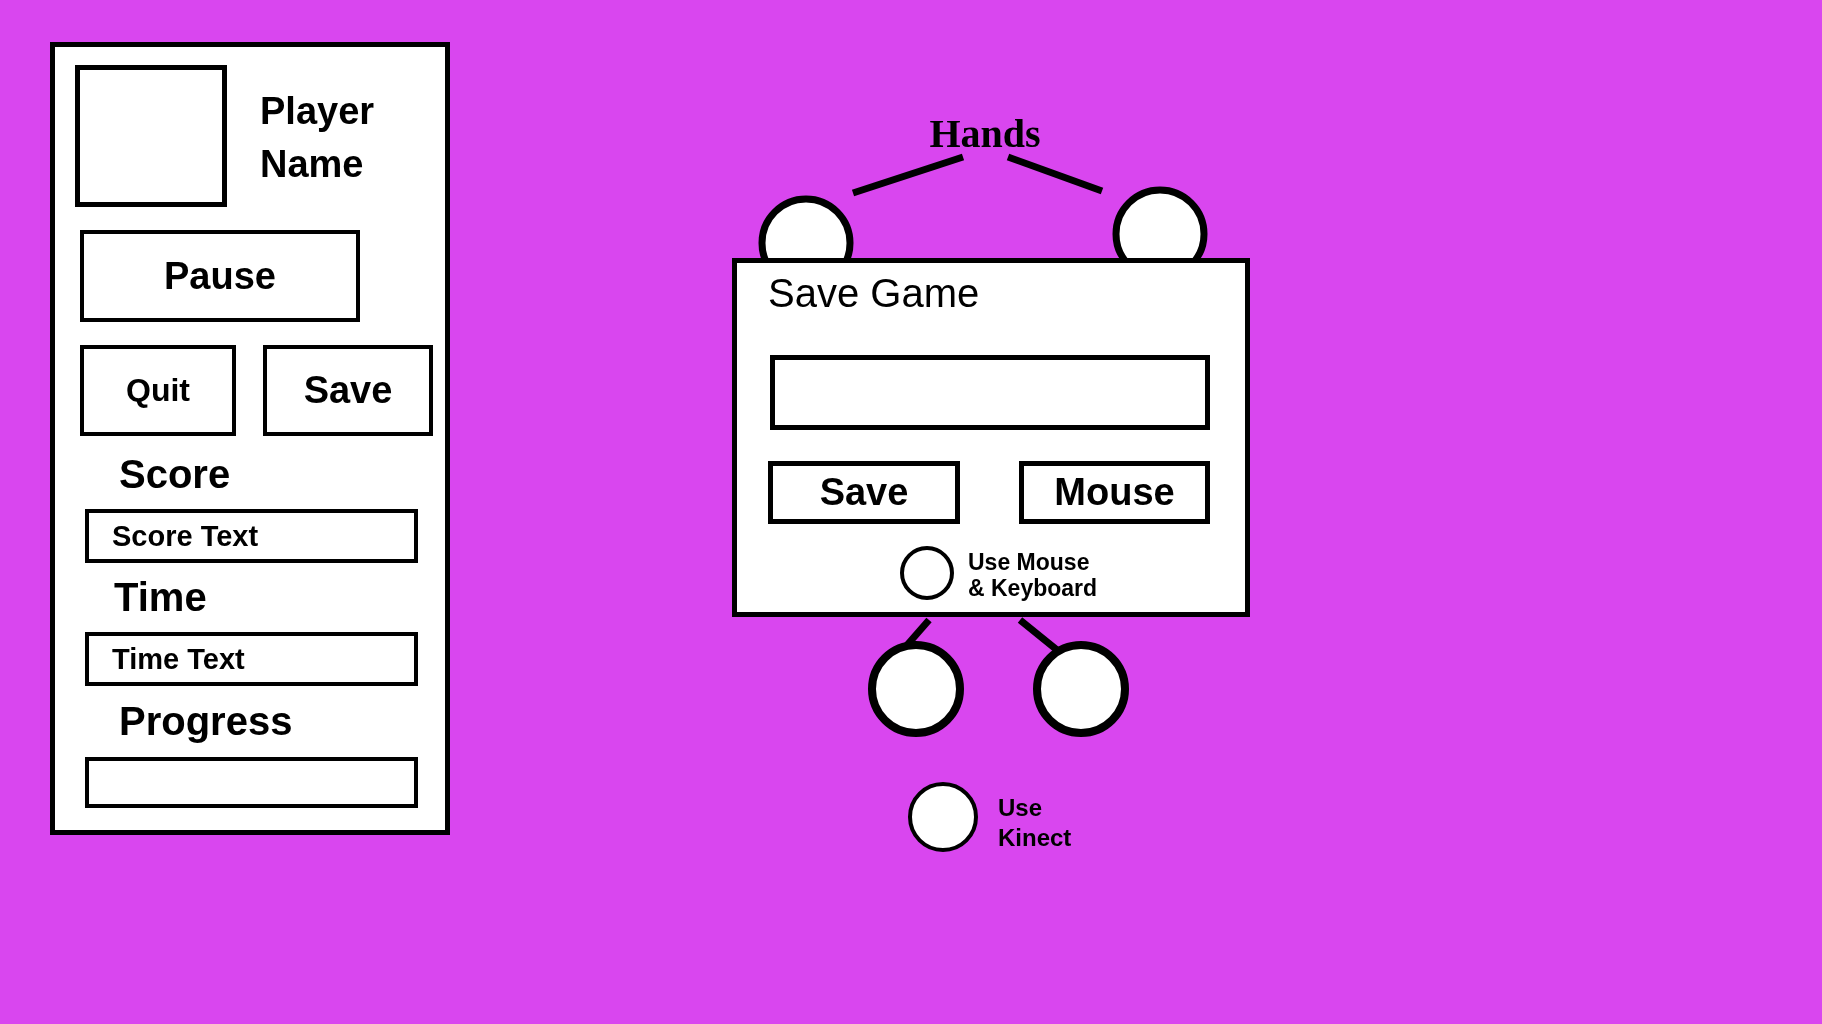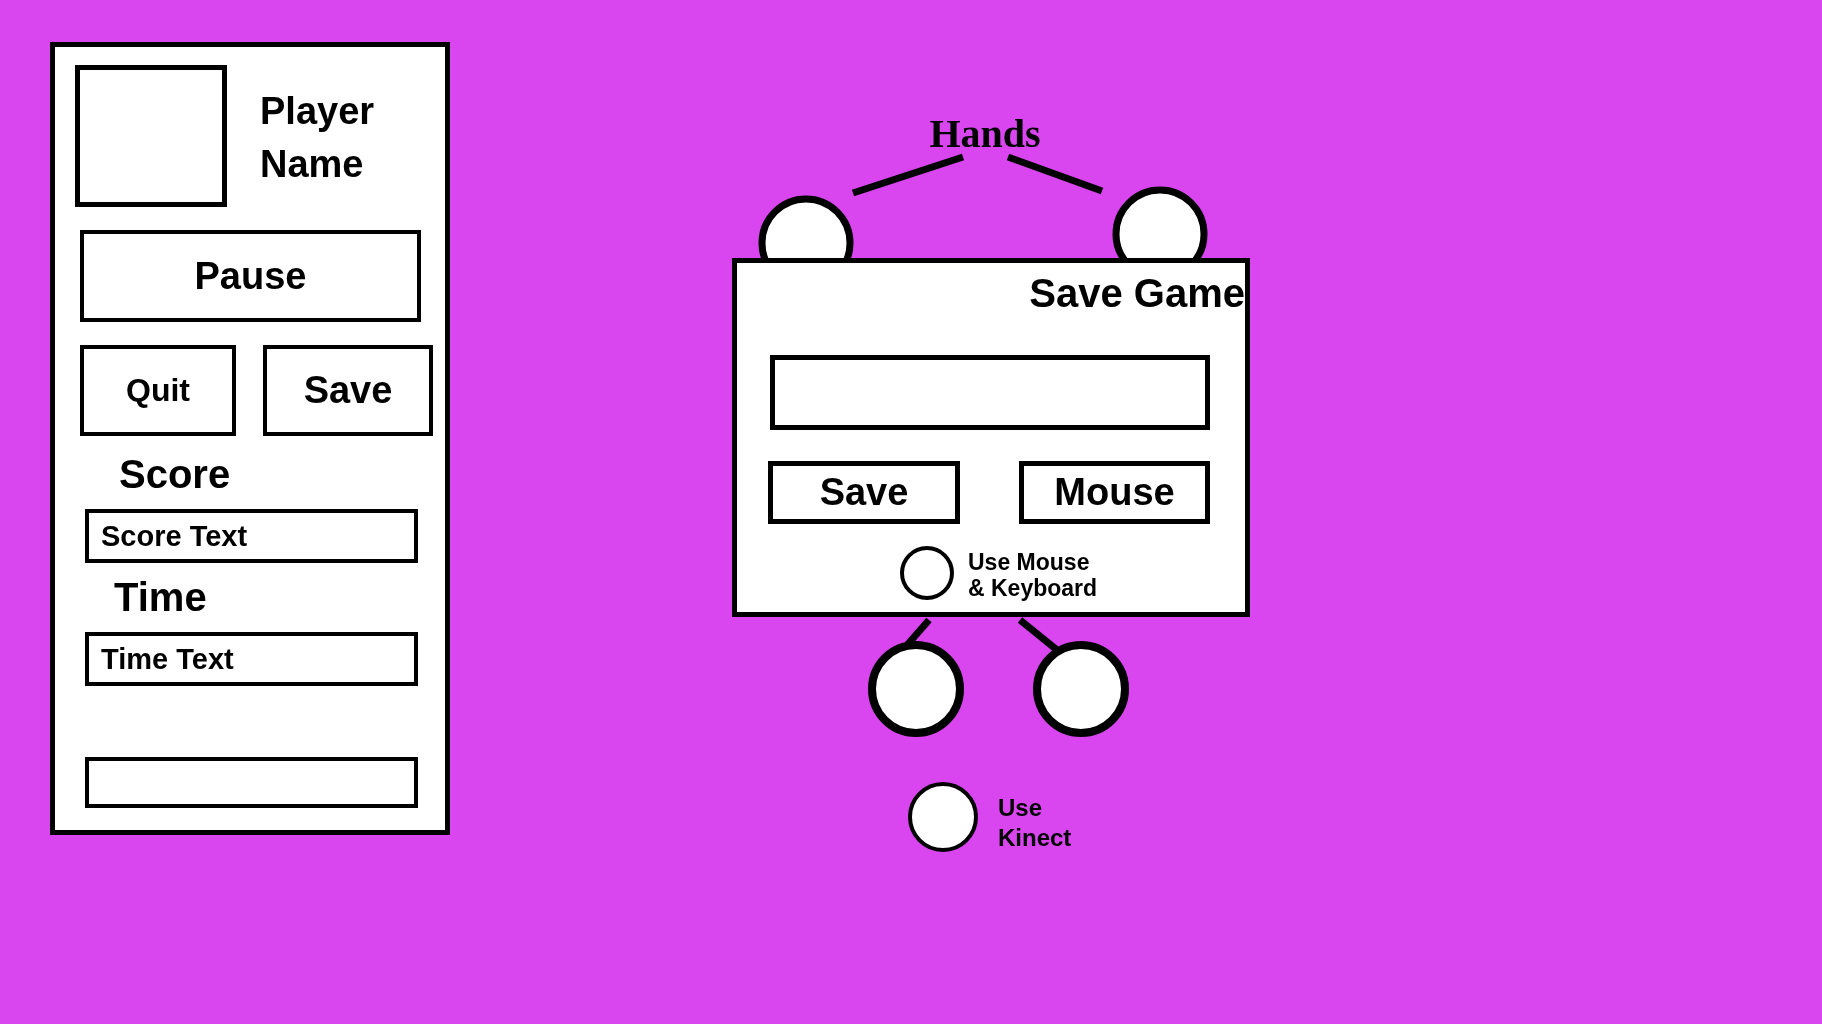--- a/index.html
+++ b/index.html
@@ -7,42 +7,42 @@
   body { font-family:"Liberation Sans", sans-serif; color:#000; }
   .stage { position:relative; width:1822px; height:1024px; background:#d946ef; overflow:hidden; }
   .abs { position:absolute; }
 
   
   .hud-panel { left:50px; top:42px; width:400px; height:793px; border:5px solid #000; background:#fff; }
   .avatar-box { left:20px; top:18px; width:152px; height:142px; border:5px solid #000; background:#fff; }
   .player-name { left:205px; top:38px; width:150px; font-size:38px; font-weight:700; line-height:53px; }
   .wire-btn { border:4px solid #000; display:flex; align-items:center; justify-content:center;
               font-weight:700; background:#fff; cursor:pointer; }
-  .pause-btn { left:25px; top:183px; width:341px; height:92px; font-size:38px; }
+  .pause-btn { left:25px; top:183px; width:280px; height:92px; font-size:38px; }
   .quit-btn  { left:25px; top:298px; width:156px; height:91px; font-size:32px; }
   .hud-save-btn { left:208px; top:298px; width:170px; height:91px; font-size:38px; }
   .hud-label { font-size:40px; font-weight:700;margin-left:37px; }
   .score-label { left:27px; top:405px; }
   .time-label { left:22px; top:528px;text-align:right; }
   .progress-label { left:27px; top:652px; }
   .value-box { border:4px solid #000; background:#fff; display:flex; align-items:center;
-               padding-left:12px; font-size:29px; font-weight:700; }
+               padding-left:23px; font-size:29px; font-weight:700; }
   .score-box { left:30px; top:462px; width:333px; height:54px; }
   .time-box { left:30px; top:585px; width:333px; height:54px; }
   .progress-box { left:30px; top:710px; width:333px; height:51px; }
 
   
   .anno-svg { left:0; top:0; width:1822px; height:1024px; z-index:1; pointer-events:none; }
   .hands-label { left:900px; top:110px; width:170px; text-align:center; z-index:3;
                  font-family:"Liberation Serif", serif; font-weight:700; font-size:40px; }
 
   
   .dialog { left:732px; top:258px; width:518px; height:359px; border:5px solid #000;
             background:#fff; z-index:2; }
-  .dialog-title { left:0; top:8px; width:100%; text-align:right; font-size:40px; font-weight:700; }
+  .dialog-title { left:0; top:8px; width:100%; text-align:left; font-size:40px; font-weight:400;padding-left:31px; }
   .dialog-input { left:33px; top:92px; width:440px; height:75px; border:5px solid #000;
                   background:#fff; font-size:34px; font-weight:700; padding:0 12px; outline:none;
                   font-family:"Liberation Sans", sans-serif; }
   .dlg-btn { border:5px solid #000; font-size:38px; }
   .dlg-save-btn { left:31px; top:198px; width:192px; height:63px; }
   .dlg-cancel-btn { left:282px; top:198px; width:191px; height:63px; }
   .radio-circle { border:4px solid #000; border-radius:50%; background:#fff; cursor:pointer; }
   .mouse-radio { left:163px; top:283px; width:54px; height:54px; }
   .radio-text { font-weight:700; }
   .mouse-label { left:231px; top:286px; font-size:23px; line-height:26px; }
@@ -67,20 +67,21 @@
     <div class="abs hud-label score-label">Score</div>
     <div class="abs value-box score-box">
       <span>Score Text</span>
     </div>
 
     <div class="abs hud-label time-label">Time</div>
     <div class="abs value-box time-box">
       <span>Time Text</span>
     </div>
 
+    <div class="abs hud-label progress-label">Progress</div>
     <div class="abs value-box progress-box"></div>
   </div>
 
   <svg class="abs anno-svg" viewBox="0 0 1822 1024" xmlns="http://www.w3.org/2000/svg">
     <line x1="853" y1="193" x2="963" y2="157" stroke="#000" stroke-width="7"></line>
     <line x1="1008" y1="157" x2="1102" y2="191" stroke="#000" stroke-width="7"></line>
     <circle cx="806" cy="243" r="44" fill="#fff" stroke="#000" stroke-width="7"></circle>
     <circle cx="1160" cy="234" r="44" fill="#fff" stroke="#000" stroke-width="7"></circle>
     <line x1="929" y1="620" x2="901" y2="652" stroke="#000" stroke-width="7"></line>
     <line x1="1020" y1="620" x2="1062" y2="654" stroke="#000" stroke-width="7"></line>

